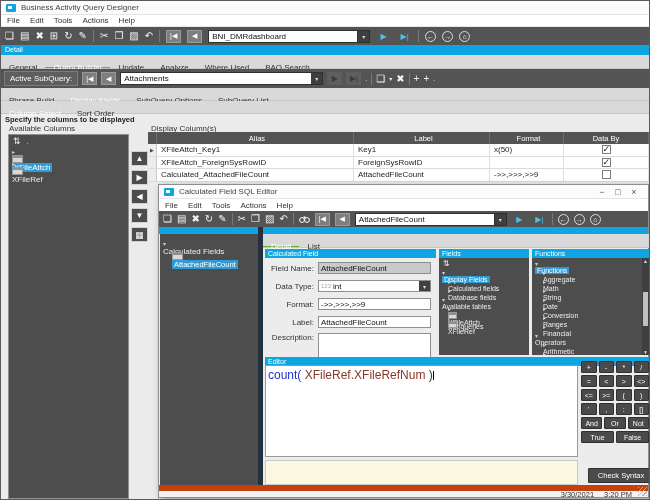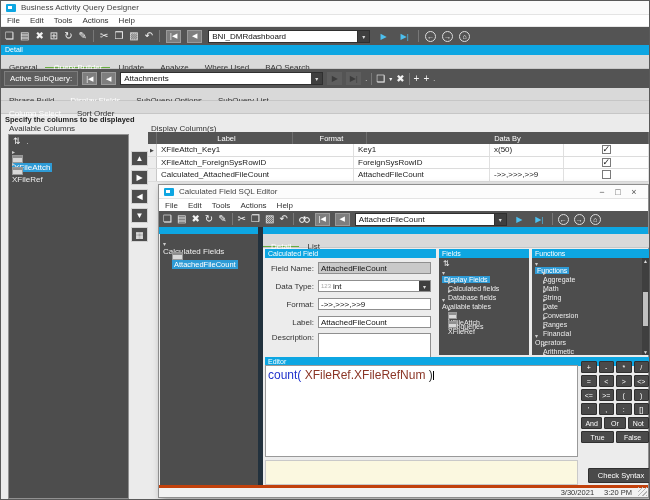--- a/index.html
+++ b/index.html
@@ -88,21 +88,21 @@
   .kw{color:#2233cc;}
   .pr{color:#2233cc;}
   .opnd{color:#8b3626;}
   .pr2{color:#333;}
   .caret{display:inline-block;width:1px;height:9px;background:#000;vertical-align:middle;}
   .ops{position:absolute;left:422px;top:176px;width:68px;display:flex;flex-direction:column;gap:2px;}
   .oprow{display:flex;gap:2px;}
   .ob{flex:1;height:12px;background:var(--btn);border:1px solid #303030;border-radius:1px;color:#fff;font-size:7px;display:flex;align-items:center;justify-content:center;}
   .yellow{position:absolute;left:106px;top:275px;width:313px;height:25px;background:#fbf8e0;border:1px solid #c9c9c9;}
   .checksyn{position:absolute;left:421px;top:283px;width:66px;height:15px;background:var(--btn);border:1px solid #303030;border-radius:1px;color:#fff;font-size:7.5px;display:flex;align-items:center;justify-content:center;margin-left:8px;}
-  .dstatus{position:absolute;left:0;bottom:0;width:100%;height:12px;background:#f2f2f2;border-top:3px solid #c2410c;display:flex;align-items:center;justify-content:flex-end;gap:10px;padding-right:16px;}
+  .dstatus{position:absolute;left:0;bottom:0;width:100%;height:12px;background:#f2f2f2;border-top:6px solid #c2410c;display:flex;align-items:center;justify-content:flex-end;gap:10px;padding-right:16px;}
   .dstatus span{font-size:7.5px;color:#333;}
   .grip{position:absolute;right:1px;bottom:1px;width:9px;height:9px;background:repeating-linear-gradient(135deg,#b5b5b5 0 1px,transparent 1px 3px);}
   .findsvg{display:flex;align-items:center;}
 </style>
 </head>
 <body>
 
 <div class="win">
 
   <div class="titlebar">
@@ -210,20 +210,21 @@
     <div class="mbtn">▲</div>
     <div class="mbtn">▶</div>
     <div class="mbtn">◀</div>
     <div class="mbtn">▼</div>
     <div class="mbtn" style="font-size:9px">▦</div>
   </div>
 
   <div class="grid">
     <div class="ghead">
       <div class="gc gsel" style="background:var(--dark);border-right:1px solid #6e6e6e"></div>
+      <div class="gc ca">Alias</div>
       <div class="gc cl">Label</div>
       <div class="gc cf">Format</div>
       <div class="gc cg">Data By</div>
     </div>
     <div class="grow">
       <div class="gsel">▶</div>
       <div class="gc ca">XFileAttch_Key1</div>
       <div class="gc cl">Key1</div>
       <div class="gc cf">x(50)</div>
       <div class="gc cg">

